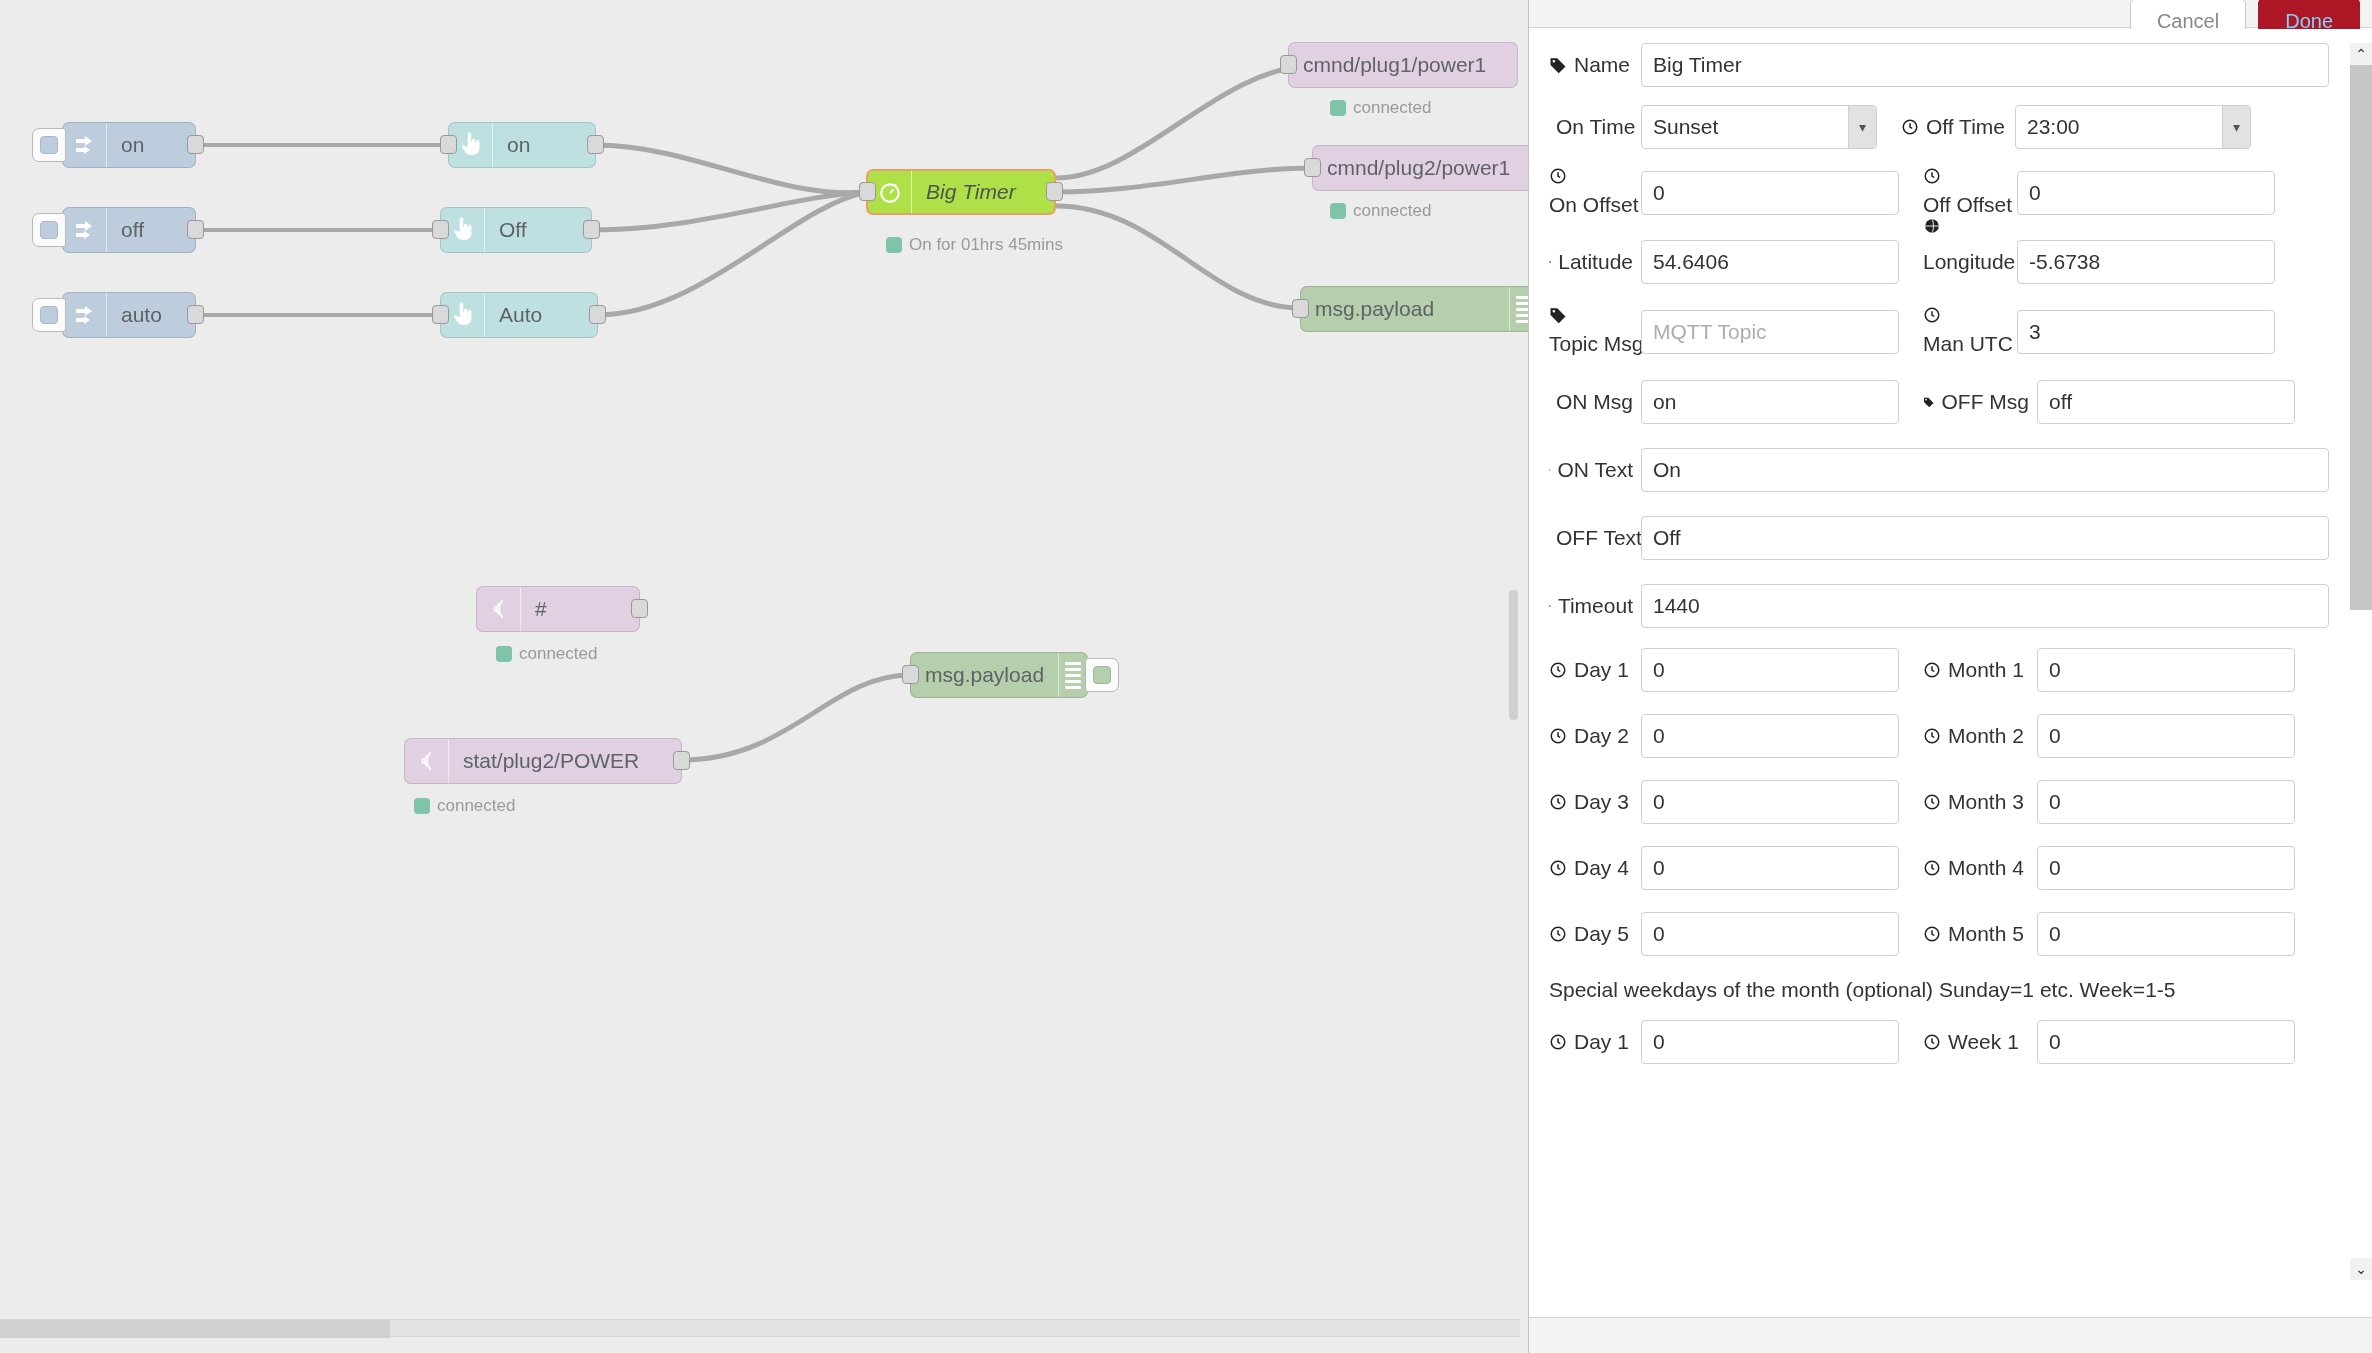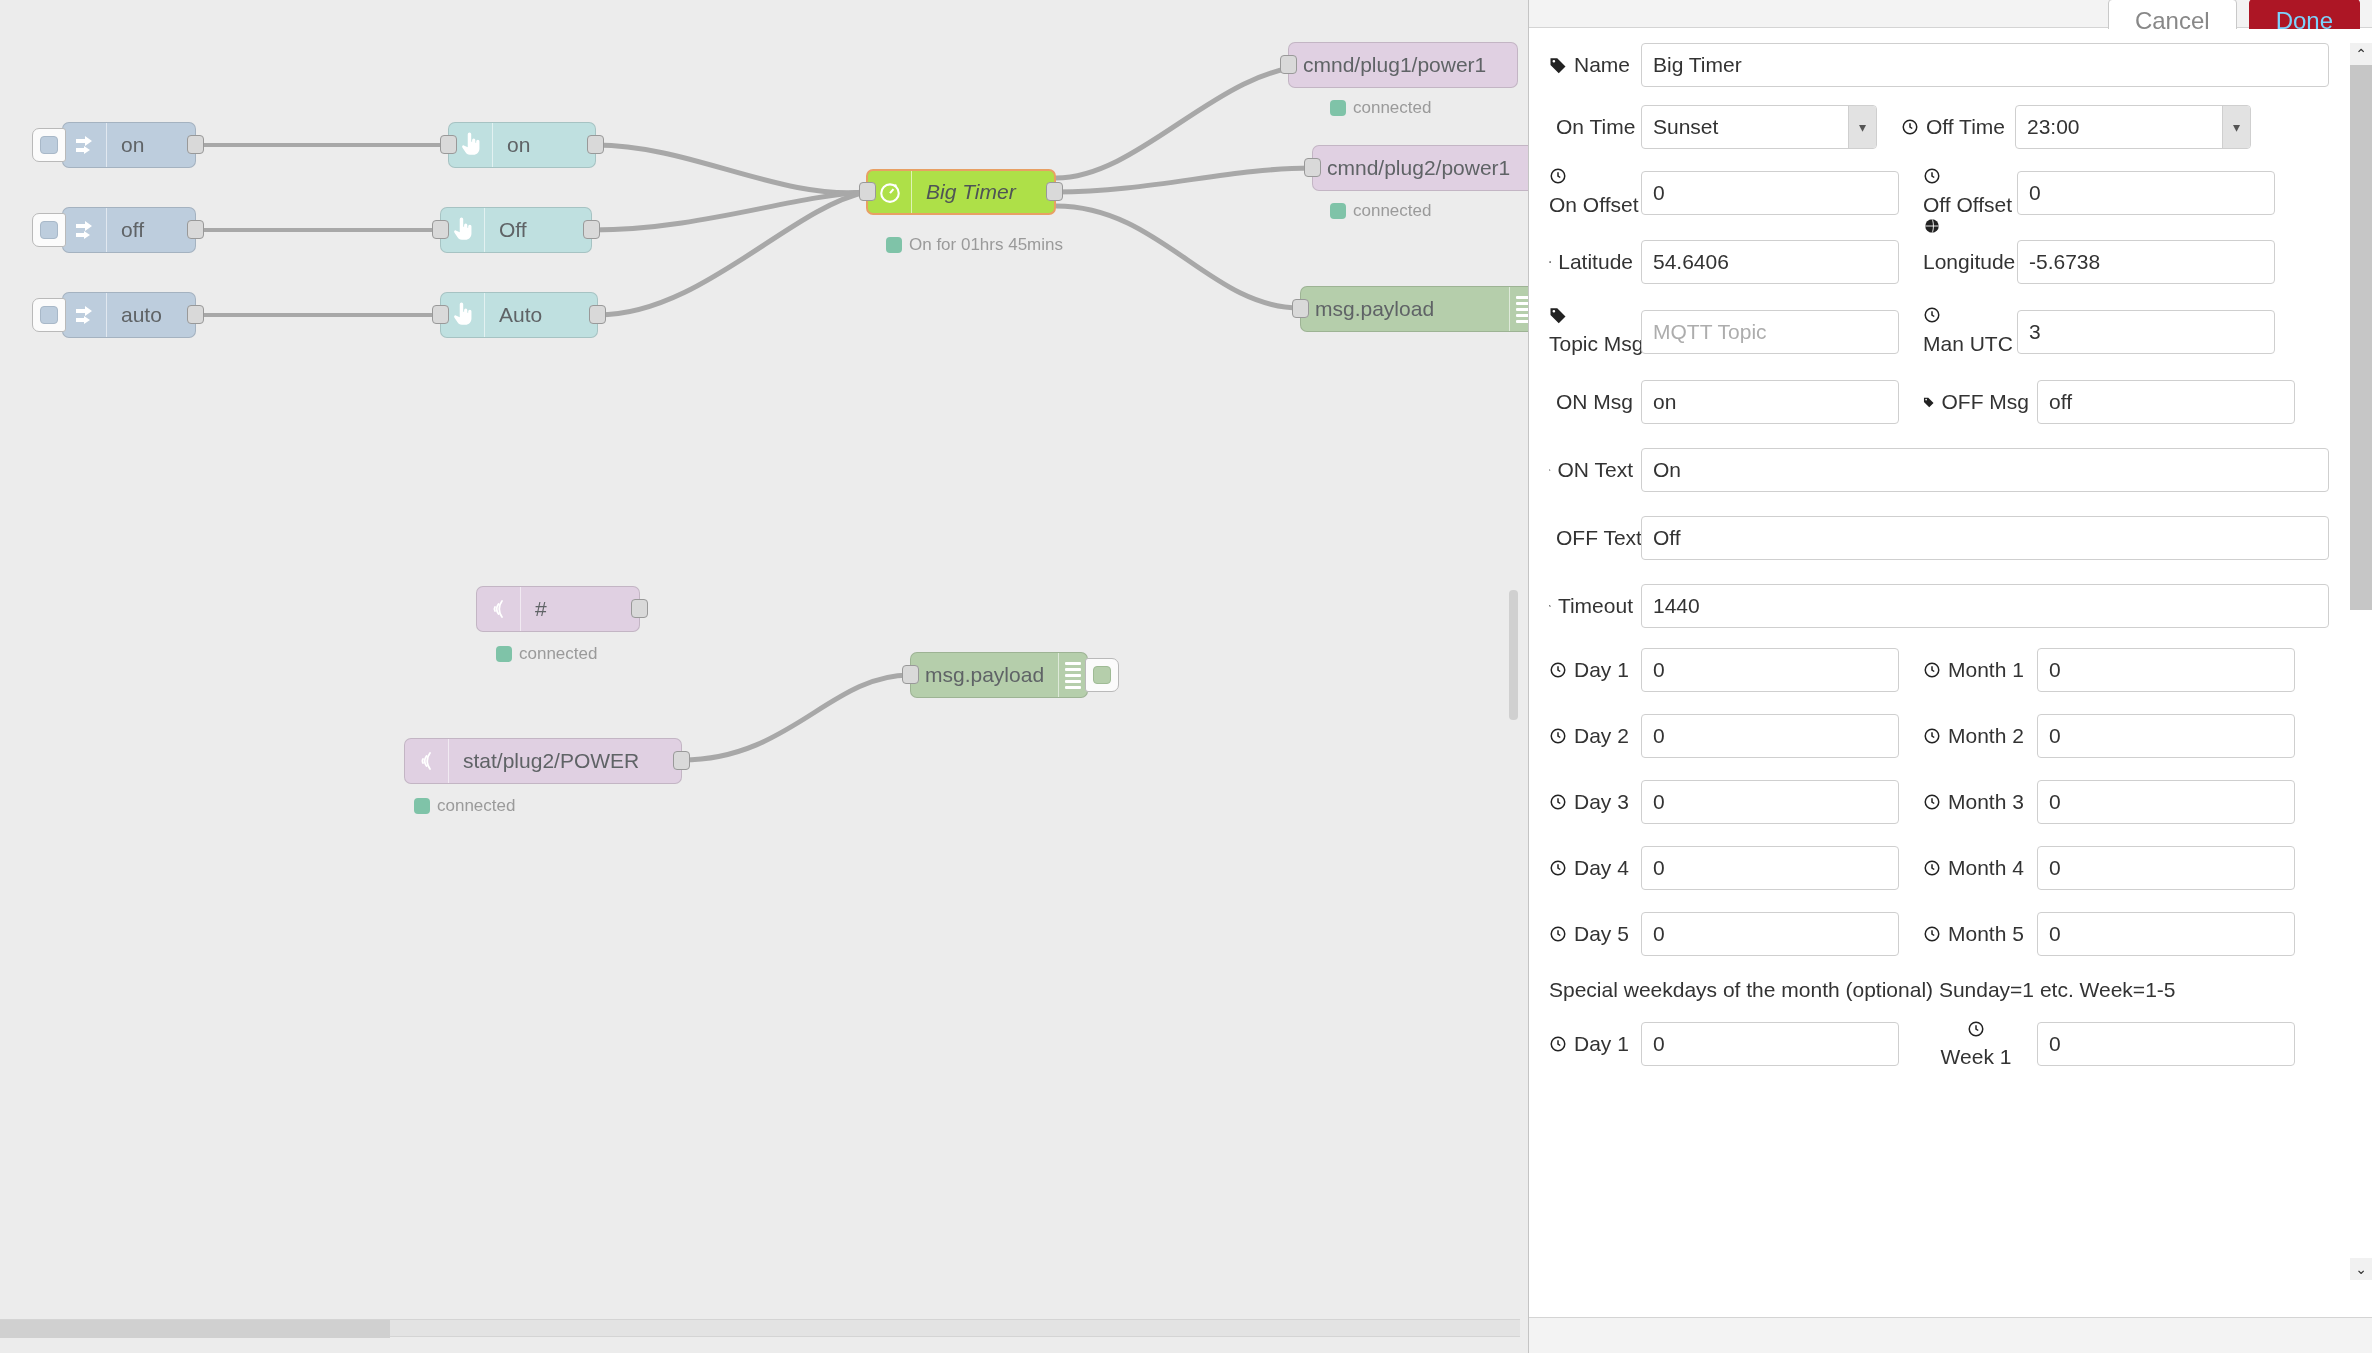--- a/index.html
+++ b/index.html
@@ -140,21 +140,21 @@
     position: relative;
     height: 28px;
     background: #f3f3f3;
     border-bottom: 1px solid #d4d4d4;
     display: flex; align-items: flex-end; justify-content: flex-end;
     padding-right: 12px; gap: 12px;
   }
   .btn {
     height: 44px; margin-bottom: -16px;
     padding: 0 26px;
-    font-size: 24px;
+    font-size: 20px;
     border-radius: 4px;
     display: flex; align-items: center; justify-content: center;
     line-height: 1;
   }
   .btn.cancel { background: #fff; color: #888; border: 1px solid #c9c9c9; }
   .btn.done   { background: #ad1625; color: #7dd3fc; border: 1px solid #ad1625; }
 
   #panel-body {
     position: absolute; left: 0; top: 29px;
     width: 844px; height: 1288px;
@@ -678,21 +678,21 @@
 
       <div class="row">
         <span class="lbl lbl-w-main">
           <svg class="icon-svg" width="18" height="18" viewBox="0 0 24 24" fill="none" stroke="#222" stroke-width="2">
               <circle cx="12" cy="12" r="9"></circle>
               <path d="M12 7v5l3 2"></path>
             </svg>
           <span>Day 1</span>
         </span>
         <input class="fld half" value="0" style="">
-        <span class="lbl" style="margin-left:16px; width:106px;flex-direction:column;">
+        <span class="lbl" style="margin-left:16px; width:106px;">
           <svg class="icon-svg" width="18" height="18" viewBox="0 0 24 24" fill="none" stroke="#222" stroke-width="2">
               <circle cx="12" cy="12" r="9"></circle>
               <path d="M12 7v5l3 2"></path>
             </svg>
           <span>Week 1</span>
         </span>
         <input class="fld half" value="0" style="">
       </div>
 
     </div>

